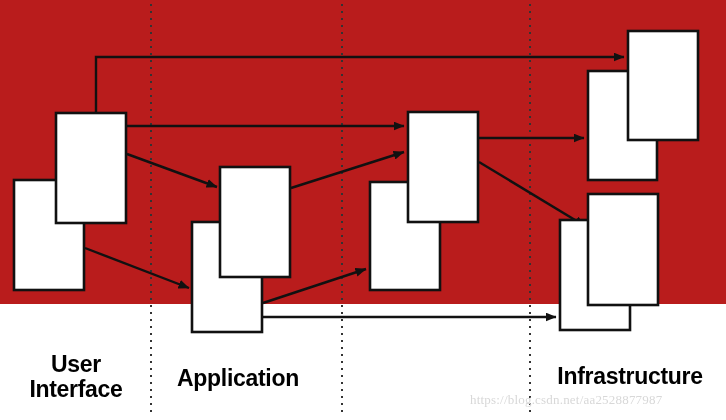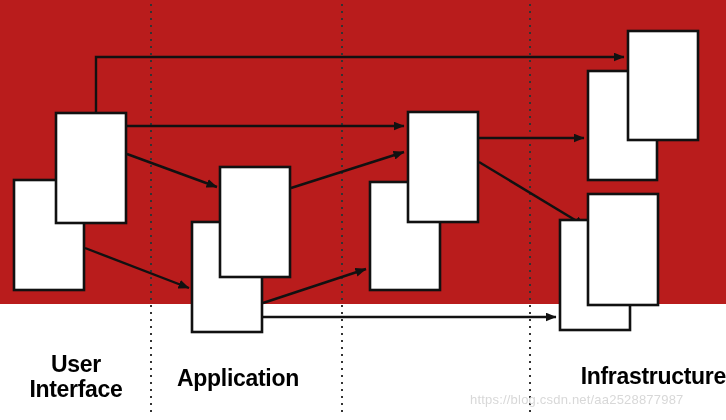--- a/index.html
+++ b/index.html
@@ -23,25 +23,25 @@
     font-size:23px;
     line-height:25px;
     color:#000000;
     letter-spacing:-0.3px;
     white-space:pre-line;
     text-align:center;
   }
   #label-ui{ left:14px;  top:352px; width:124px; }
   #label-app{ left:148px; top:366px; width:180px; }
   #label-domain{ left:348px; top:366px; width:176px; }
-  #label-infra{ left:534px; top:364px; width:192px; text-align:right;}
+  #label-infra{ left:534px; top:364px; width:192px; text-align:center;}
   #watermark{
     position:absolute;
     left:470px; top:392px;
-    font-family:Liberation Sans, sans-serif;
+    font-family:Liberation Serif, serif;
     font-size:13px;
     color:#d8d8d8;
     white-space:nowrap;
     letter-spacing:0.2px;
   }
 </style>
 </head>
 <body>
 
 <div id="diagram-root">

